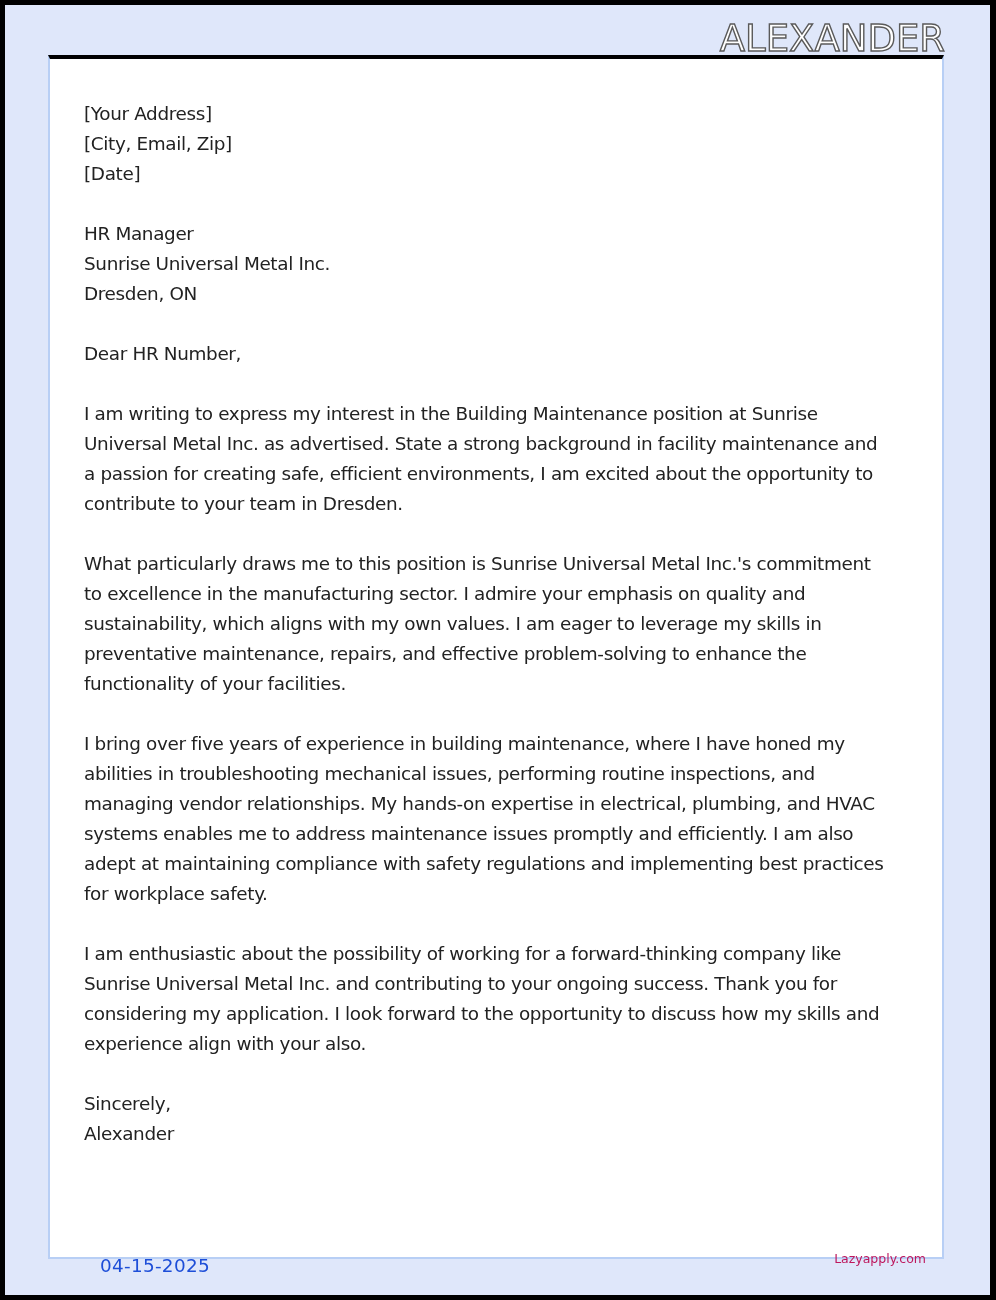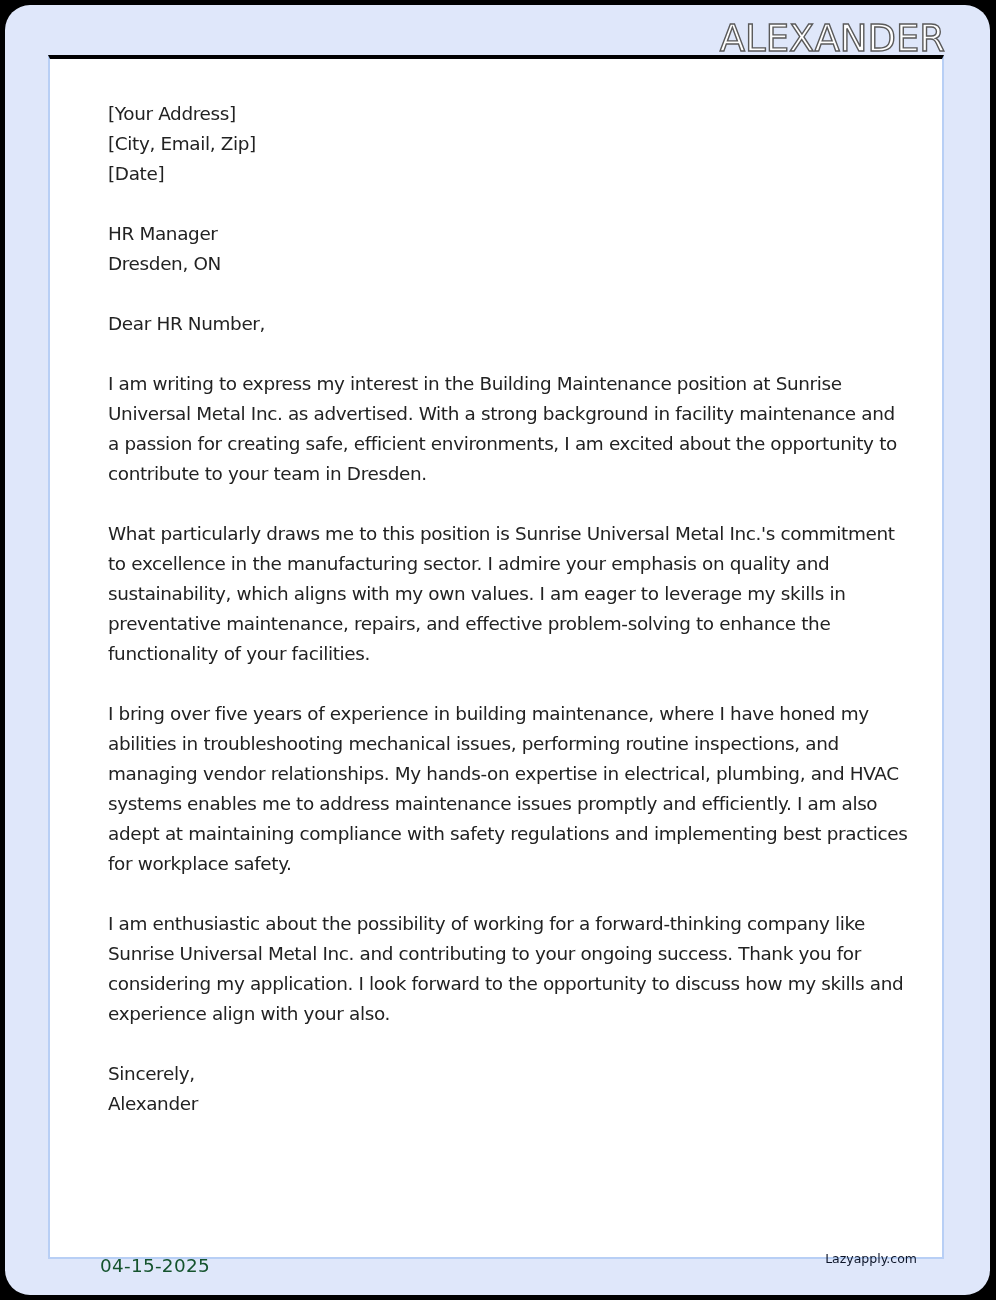--- a/index.html
+++ b/index.html
@@ -14,21 +14,20 @@
       overflow: hidden;
       font-family: "DejaVu Sans", sans-serif;
     }
     .frame {
       position: absolute;
       left: 5px;
       top: 5px;
       width: 985px;
       height: 1290px;
       background: #dfe7fa;
-      border-radius: 25px;
     }
     .name-header {
       position: absolute;
       right: 45px;
       top: 12px;
       font-family: "DejaVu Sans", sans-serif;
       font-size: 37px;
       font-weight: normal;
       letter-spacing: 0px;
       color: #ffffff;
@@ -44,48 +43,48 @@
       height: 1204px;
       background: #ffffff;
       border-left: 2px solid #b8cff5;
       border-right: 2px solid #b8cff5;
       border-bottom: 2px solid #b8cff5;
       border-top: 4px solid #000000;
       box-sizing: border-box;
     }
     .letter {
       position: absolute;
-      left: 58px;
+      left: 34px;
       top: 40px;
       width: 800px;
       color: #222222;
       font-size: 18.4px;
       line-height: 30px;
       letter-spacing: -0.35px;
     }
     .letter p {
       margin: 0 0 30px 0;
     }
     .block .line {
       display: block;
     }
     .date-footer {
       position: absolute;
       left: 95px;
       top: 1248px;
-      color: #14532d;
+      color: #1d4ed8;
       font-size: 18.4px;
       line-height: 26px;
       letter-spacing: 0.3px;
     }
     .brand-footer {
       position: absolute;
-      right: 73px;
+      right: 64px;
       top: 1246px;
-      color: #0f172a;
+      color: #be185d;
       font-size: 12.5px;
       line-height: 16px;
       text-align: center;
     }
   </style>
 </head>
 <body>
 
 <div class="frame">
 
@@ -95,26 +94,27 @@
     <div class="letter">
 
       <p class="block">
         <span class="line">[Your Address]</span>
         <span class="line">[City, Email, Zip]</span>
         <span class="line">[Date]</span>
       </p>
 
       <p class="block">
         <span class="line">HR Manager</span>
+        <span class="line">Sunrise Universal Metal Inc.</span>
         <span class="line">Dresden, ON</span>
       </p>
 
       <p>Dear HR Number,</p>
 
-      <p>I am writing to express my interest in the Building Maintenance position at Sunrise Universal Metal Inc. as advertised. With a strong background in facility maintenance and a passion for creating safe, efficient environments, I am excited about the opportunity to contribute to your team in Dresden.</p>
+      <p>I am writing to express my interest in the Building Maintenance position at Sunrise Universal Metal Inc. as advertised. State a strong background in facility maintenance and a passion for creating safe, efficient environments, I am excited about the opportunity to contribute to your team in Dresden.</p>
       <p>What particularly draws me to this position is Sunrise Universal Metal Inc.'s commitment to excellence in the manufacturing sector. I admire your emphasis on quality and sustainability, which aligns with my own values. I am eager to leverage my skills in preventative maintenance, repairs, and effective problem-solving to enhance the functionality of your facilities.</p>
       <p>I bring over five years of experience in building maintenance, where I have honed my abilities in troubleshooting mechanical issues, performing routine inspections, and managing vendor relationships. My hands-on expertise in electrical, plumbing, and HVAC systems enables me to address maintenance issues promptly and efficiently. I am also adept at maintaining compliance with safety regulations and implementing best practices for workplace safety.</p>
       <p>I am enthusiastic about the possibility of working for a forward-thinking company like Sunrise Universal Metal Inc. and contributing to your ongoing success. Thank you for considering my application. I look forward to the opportunity to discuss how my skills and experience align with your also.</p>
 
       <p class="block">
         <span class="line">Sincerely,</span>
         <span class="line">Alexander</span>
       </p>
 
     </div>

